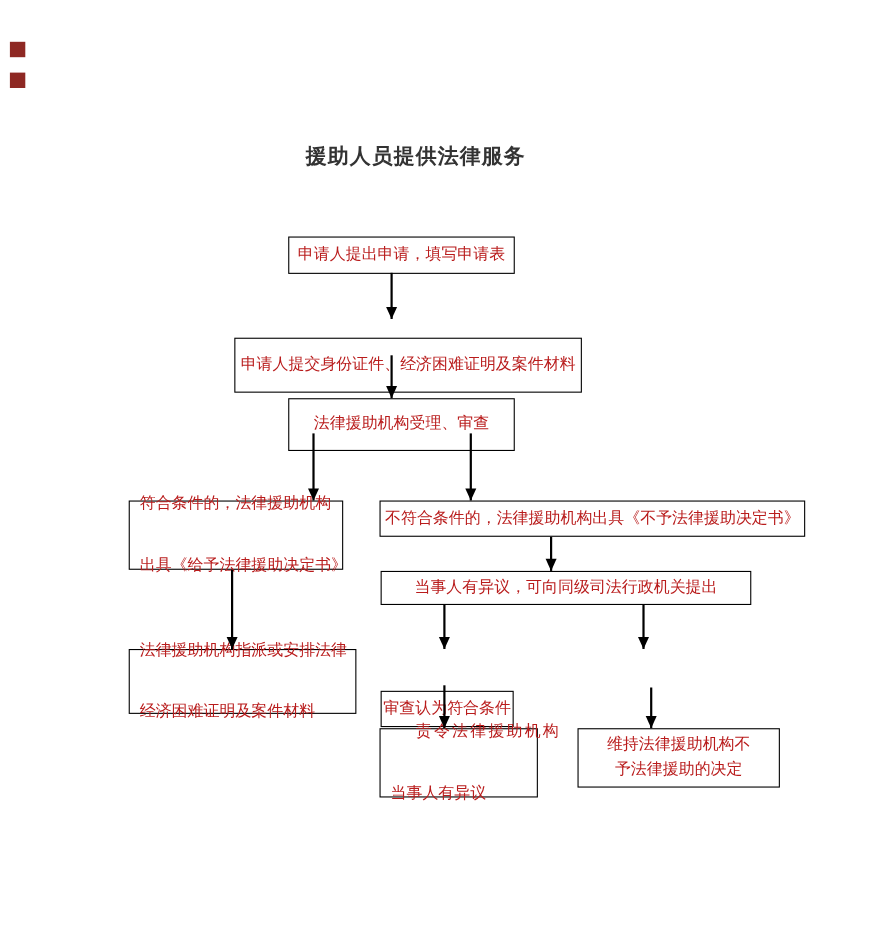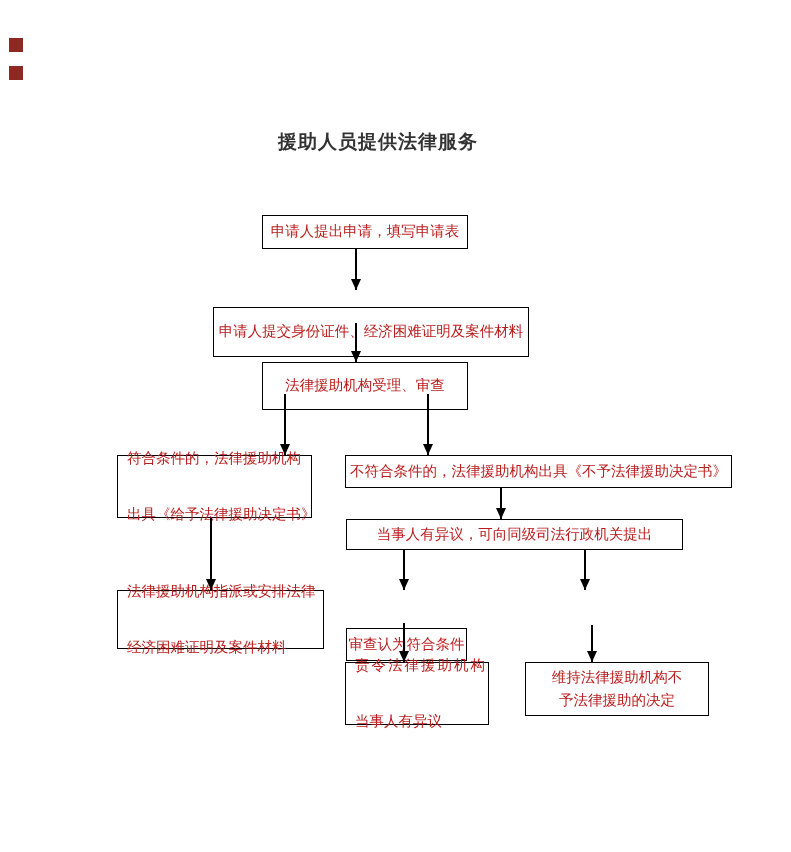--- a/index.html
+++ b/index.html
@@ -38,21 +38,21 @@
     background: #ffffff;
     color: #b91c1c;
     font-size: 14.5px;
     display: flex;
     flex-direction: column;
     justify-content: center;
   }
   .node .line { white-space: nowrap; line-height: 1.62; }
   .center { align-items: center; text-align: center; }
   .leftal { align-items: flex-start; text-align: right; padding: 0 9px; gap: 32px; }
-  .spaced { letter-spacing: 2px; }
+  .spaced { letter-spacing: 2px; margin-left: 23px; }
 
   #n-apply     { left: 262px; top: 215px; width: 206px; height: 34px; }
   #n-submit    { left: 213px; top: 290px; width: 316px; height: 50px; margin-top: 17px; }
   #n-accept    { left: 262px; top: 362px; width: 206px; height: 48px; }
   #n-grant     { left: 117px; top: 455px; width: 195px; height: 63px; }
   #n-assign    { left: 117px; top: 590px; width: 207px; height: 59px; }
   #n-deny      { left: 345px; top: 455px; width: 387px; height: 33px; }
   #n-objection { left: 346px; top: 519px; width: 337px; height: 31px; }
   #n-pass      { left: 346px; top: 590px; width: 121px; height: 33px; margin-top: 38px; }
   #n-fail      { left: 523px; top: 590px; width: 165px; height: 35px; }

